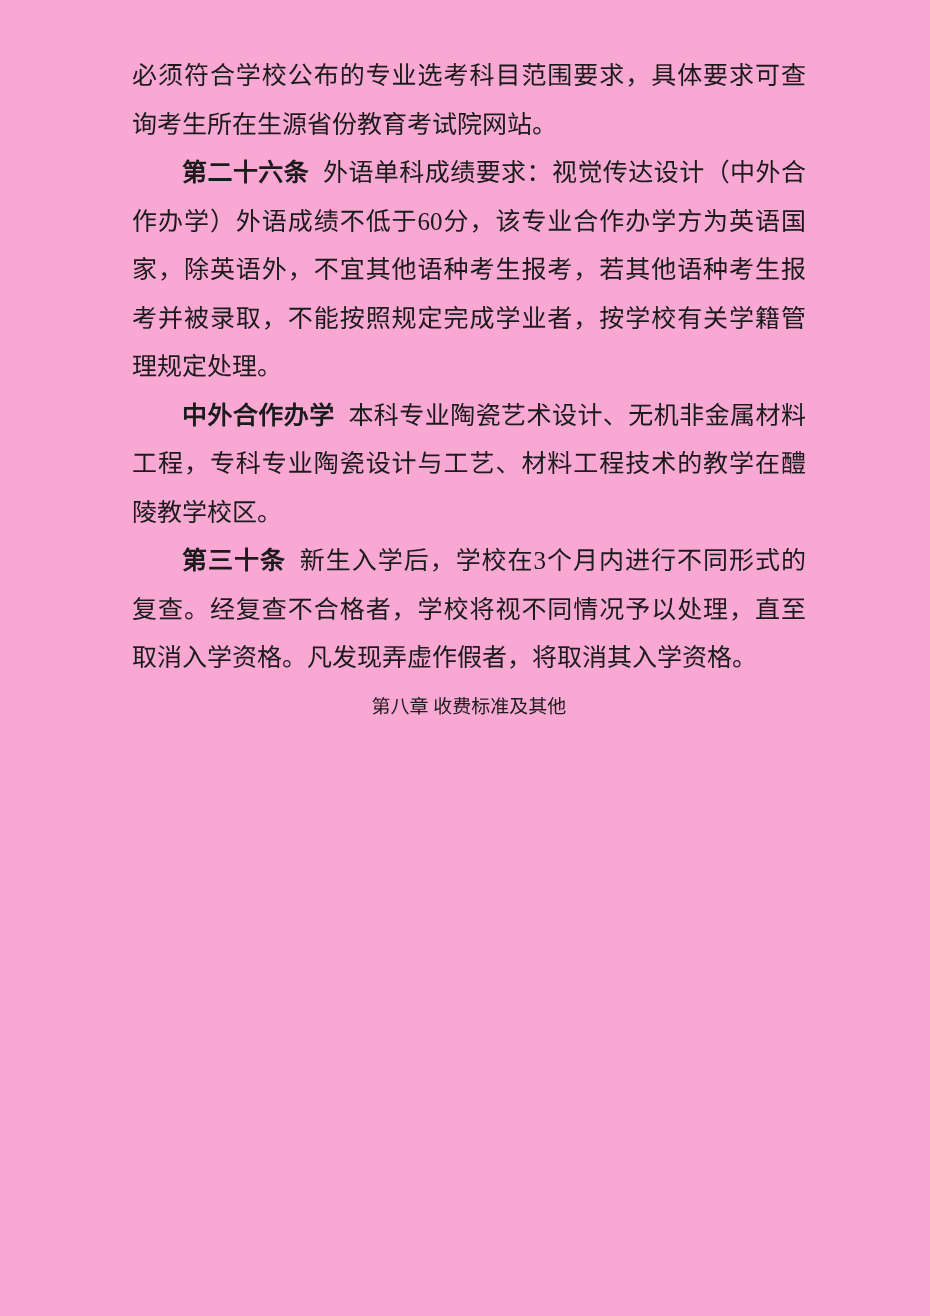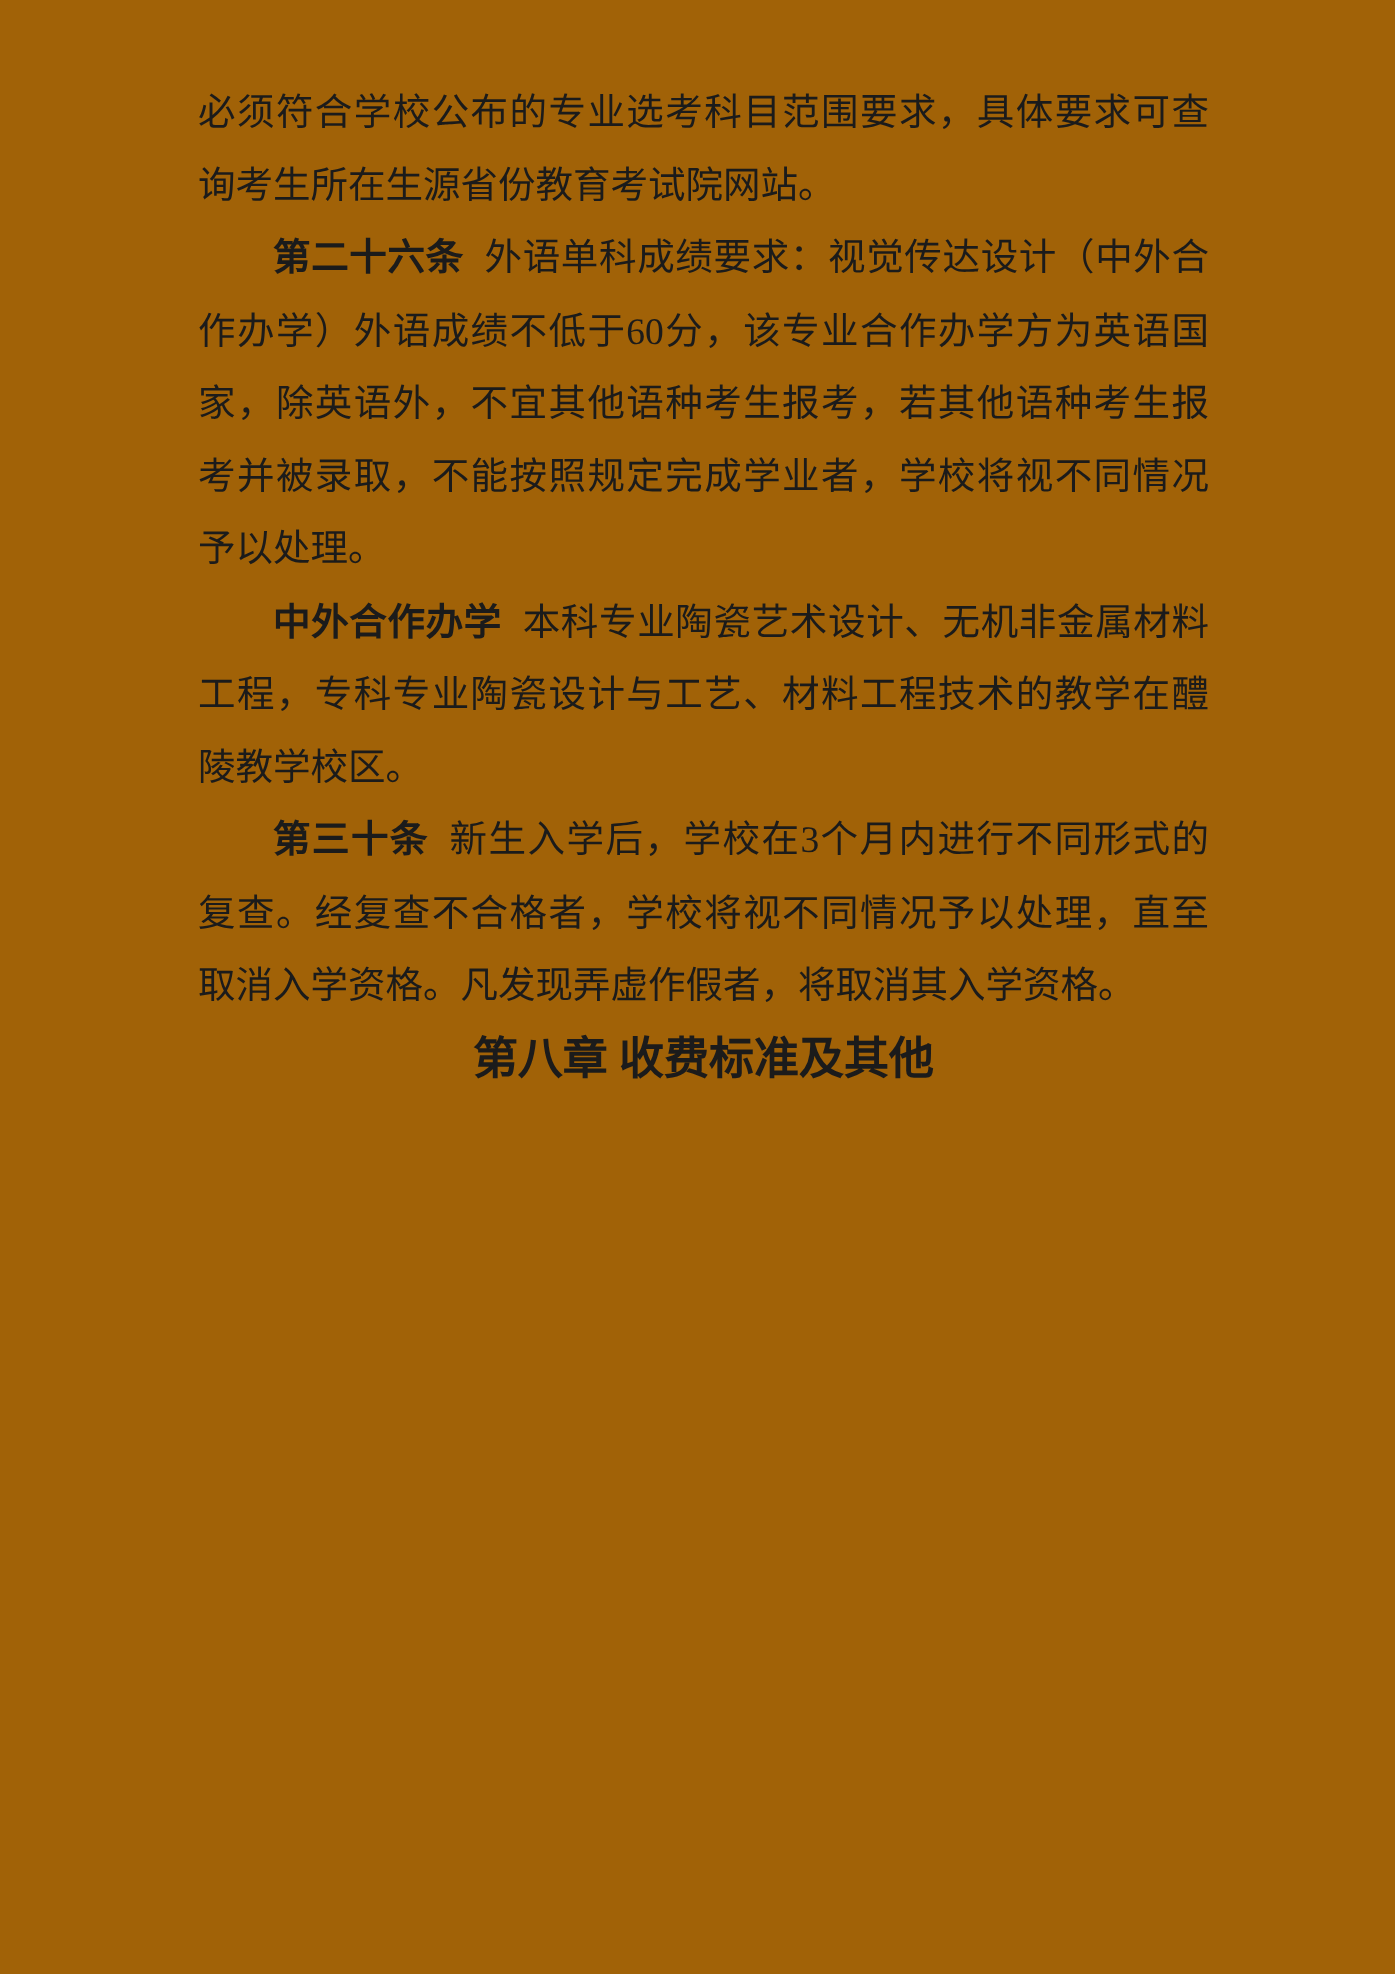--- a/index.html
+++ b/index.html
@@ -10,21 +10,21 @@
     width: 930px;
     height: 1316px;
     background: #ffffff;
     overflow: hidden;
   }
   .doc-page {
     box-sizing: border-box;
     width: 930px;
     height: 1316px;
     padding: 52px 124px 0 132px;
-    background: #a16207;
+    background: #f9a8d4;
   }
   .para {
     margin: 0;
     font-family: "Liberation Serif", "DejaVu Serif", serif;
     font-size: 25px;
     line-height: 48.5px;
     color: #1b1b1b;
     text-align: justify;
     text-justify: inter-character;
     word-break: break-all;
@@ -32,40 +32,40 @@
   .para.indent {
     text-indent: 2em;
   }
   .lead {
     font-weight: 700;
     margin-right: 0.55em;
   }
   .chapter-heading {
     margin: 0;
     font-family: "Liberation Serif", "DejaVu Serif", serif;
-    font-size: 30px;
+    font-size: 19px;
     line-height: 48.5px;
-    font-weight: 700;
+    font-weight: 400;
     color: #1b1b1b;
     text-align: center;
     text-indent: 0;
   }
 </style>
 </head>
 <body>
 
 <div class="doc-page">
 
   <p class="para">
     <span>必须符合学校公布的专业选考科目范围要求，具体要求可查询考生所在生源省份教育考试院网站。</span>
   </p>
 
 
   <p class="para indent">
-    <span class="lead">第二十六条</span><span>外语单科成绩要求：视觉传达设计（中外合作办学）外语成绩不低于60分，该专业合作办学方为英语国家，除英语外，不宜其他语种考生报考，若其他语种考生报考并被录取，不能按照规定完成学业者，学校将视不同情况予以处理。</span>
+    <span class="lead">第二十六条</span><span>外语单科成绩要求：视觉传达设计（中外合作办学）外语成绩不低于60分，该专业合作办学方为英语国家，除英语外，不宜其他语种考生报考，若其他语种考生报考并被录取，不能按照规定完成学业者，按学校有关学籍管理规定处理。</span>
   </p>
 
   <p class="para indent">
     <span class="lead">中外合作办学</span><span>本科专业陶瓷艺术设计、无机非金属材料工程，专科专业陶瓷设计与工艺、材料工程技术的教学在醴陵教学校区。</span>
   </p>
 
 
   <p class="para indent">
     <span class="lead">第三十条</span><span>新生入学后，学校在3个月内进行不同形式的复查。经复查不合格者，学校将视不同情况予以处理，直至取消入学资格。凡发现弄虚作假者，将取消其入学资格。</span>
   </p>

